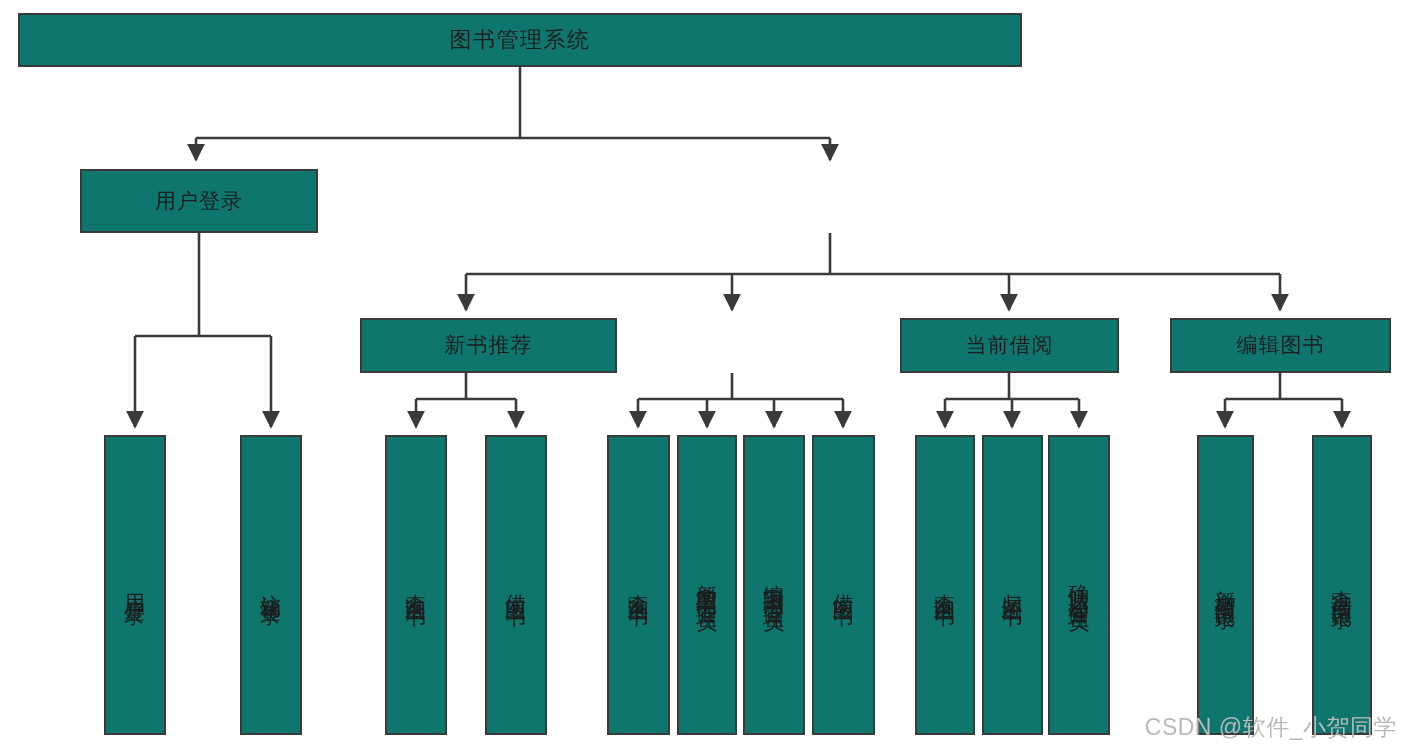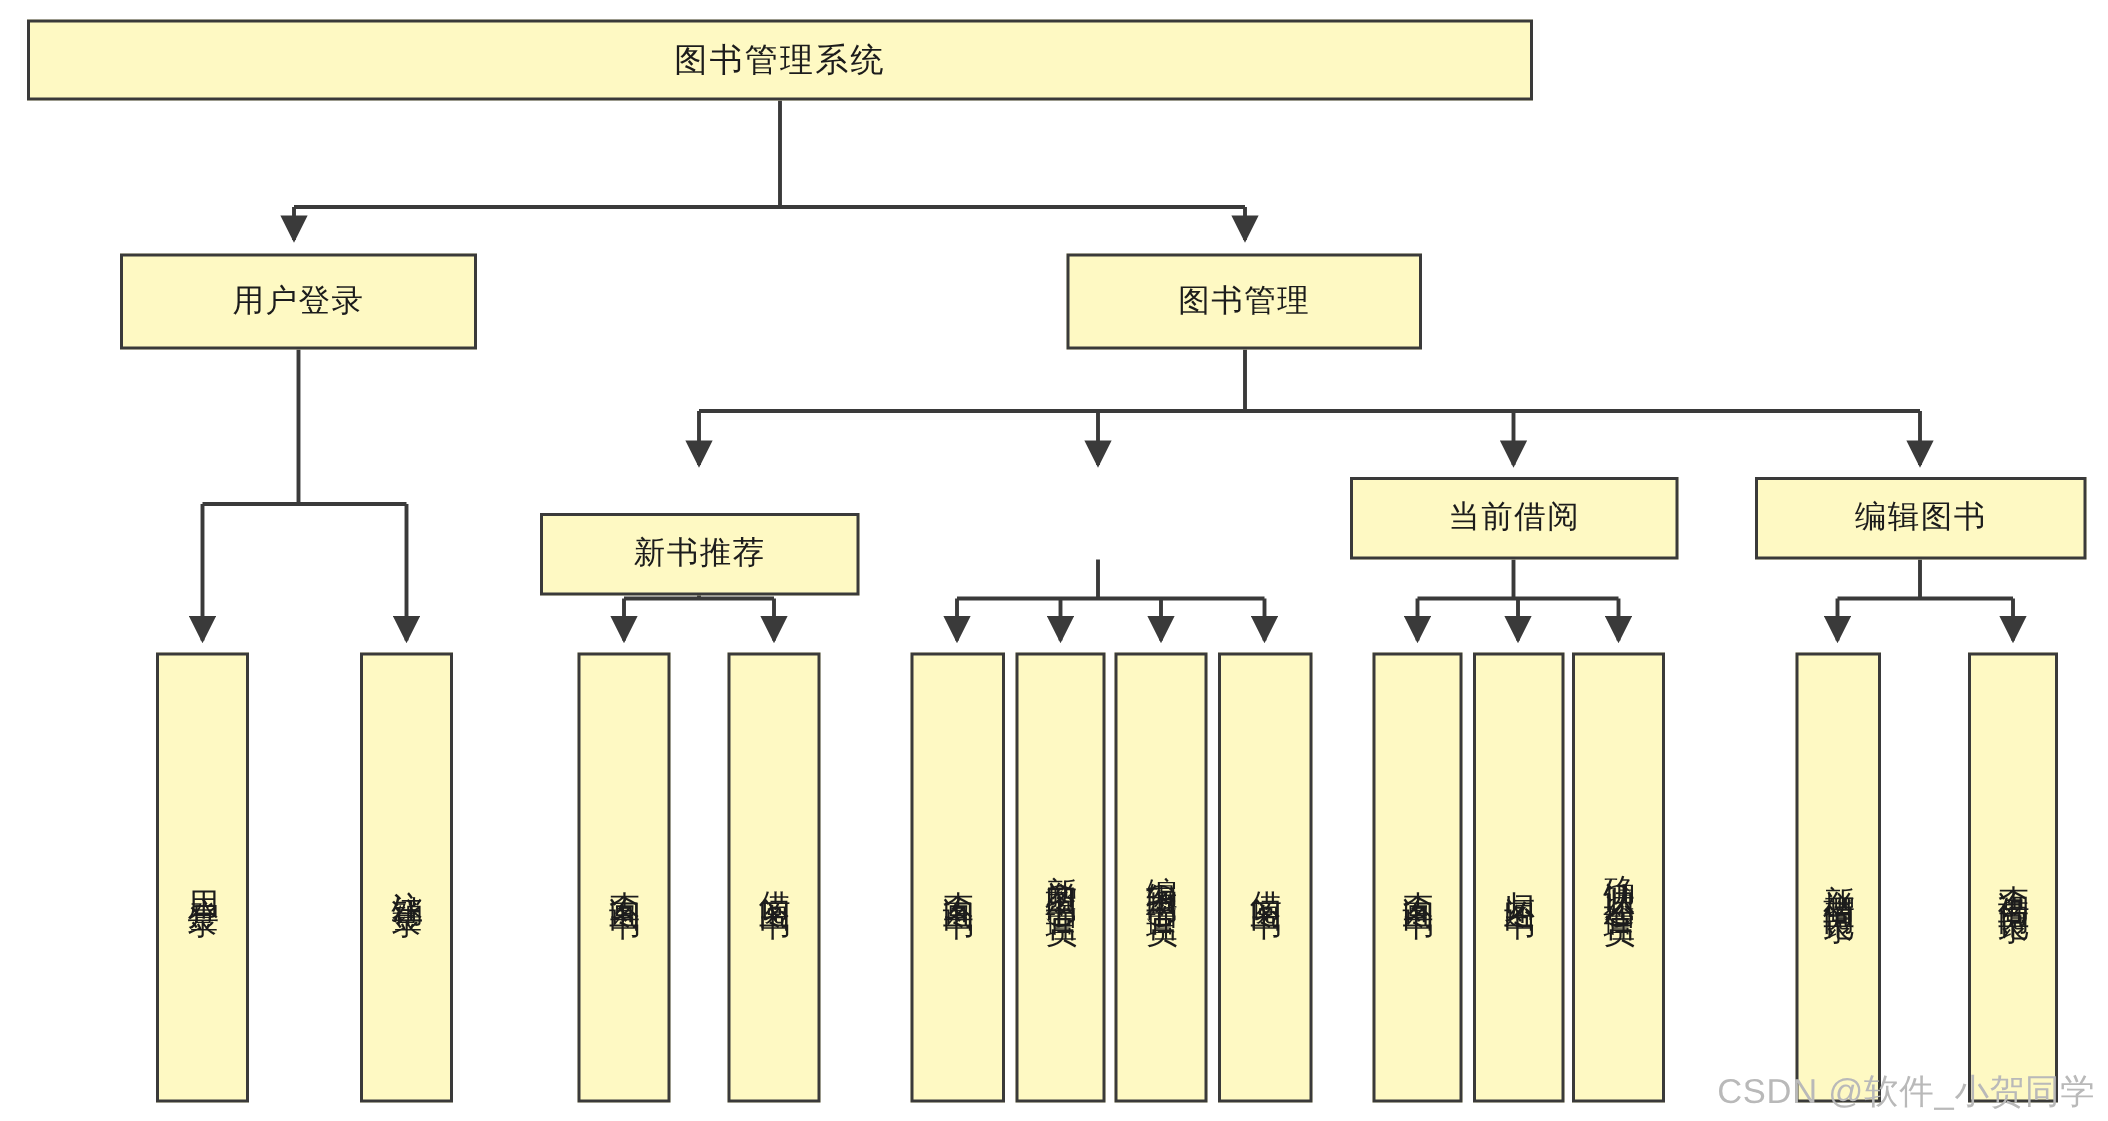--- a/index.html
+++ b/index.html
@@ -8,21 +8,21 @@
     font-family:"Liberation Sans","DejaVu Sans",sans-serif;
     color:#1a1a1a;
     overflow:hidden;
     position:relative;
   }
   #diagram-root{position:relative;width:1405px;height:747px;}
   svg#connectors{position:absolute;left:0;top:0;width:1405px;height:747px;}
   .node{
     position:absolute;
     box-sizing:border-box;
-    background:#fef9c3;
+    background:#0f766e;
     border:2.5px solid #3a3a3a;
     display:flex;
     align-items:center;
     justify-content:center;
     text-align:right;
   }
   .node .label{
     font-size:21px;
     line-height:1.15;
     letter-spacing:1px;
@@ -109,25 +109,22 @@
     </g>
   </svg>
 
   <div class="node" id="title-node" style="left:18px;top:13px;width:1004px;height:54px;">
     <span class="label">图书管理系统</span>
   </div>
 
   <div class="node" style="left:80px;top:169px;width:238px;height:64px;">
     <span class="label">用户登录</span>
   </div>
-  <div class="node" style="left:711px;top:169px;width:237px;height:64px;">
-    <span class="label">图书管理</span>
-  </div>
 
-  <div class="node" style="left:360px;top:318px;width:213px;height:55px;margin-top:24px;">
+  <div class="node" style="left:360px;top:318px;width:257px;height:55px;">
     <span class="label">新书推荐</span>
   </div>
   <div class="node" style="left:900px;top:318px;width:219px;height:55px;">
     <span class="label">当前借阅</span>
   </div>
   <div class="node" style="left:1170px;top:318px;width:221px;height:55px;">
     <span class="label">编辑图书</span>
   </div>
 
   <div class="node vertical" style="left:104px;top:435px;width:62px;height:300px;">

